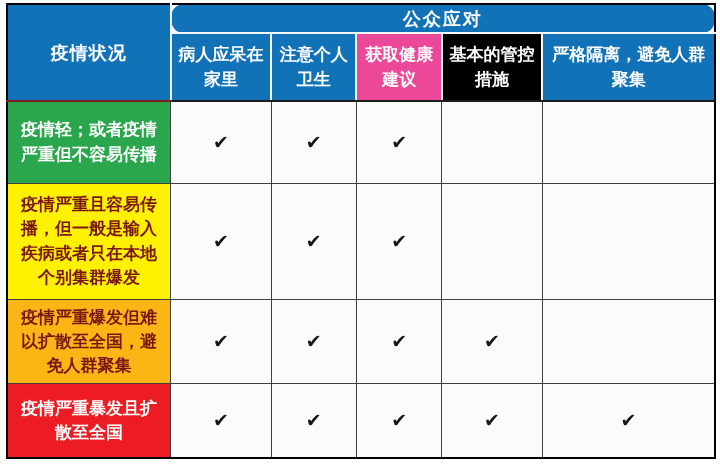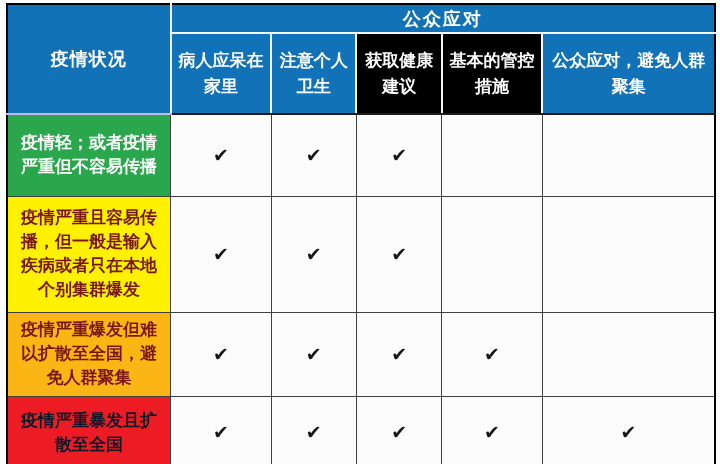--- a/index.html
+++ b/index.html
@@ -14,29 +14,29 @@
     border:2px solid #000000;
   }
   td{
     box-sizing:border-box;text-align:center;vertical-align:middle;
     font-weight:bold;overflow:hidden;
   }
   
   td.corner{
     font-size:18px;letter-spacing:1px;
     border-right:2px solid #eef4fa;
-    border-bottom:2px solid #c4b5fd;
+    border-bottom:2px solid #7f1d1d;
     text-align:center;
   }
   td.group{
     font-size:18px;letter-spacing:2px;
     border-bottom:2px solid #f4f8fb;
   }
   td.colhead{
-    font-size:17px;line-height:1.5;padding:14px 4px;
+    font-size:17px;line-height:1.5;padding:2px 4px;
     border-left:2px solid #f4f8fb;
     border-bottom:2px solid #1c1c1c;
   }
   
   td.rowhead{
     font-size:17px;line-height:1.42;padding:0 5px;
     border:1px solid #3f3f3f;
   }
   td.check{
     background:#fbfbfb;
@@ -60,29 +60,29 @@
         <col style="width:100px">
         <col style="width:85px">
       <col style="width:85px">
         <col style="width:100px">
         <col style="width:172px">
     </colgroup>
 
     <tbody>
         <tr class="h-group">
       <td class="corner" rowspan="2" style="background-color: rgb(18, 114, 184); color: rgb(255, 255, 255);">疫情状况</td>
-      <td class="group" colspan="5" style="background-color: rgb(18, 114, 184); color: rgb(255, 255, 255);">公众应对</td>
+      <td class="group" colspan="5" style="background-color: rgb(18, 114, 184); color: rgb(255, 255, 255); border-radius: 13px;">公众应对</td>
     </tr>
 
     <tr class="h-sub">
       <td class="colhead" style="background-color: rgb(18, 114, 184); color: rgb(255, 255, 255);">病人应呆在家里</td>
       <td class="colhead" style="background-color: rgb(18, 114, 184); color: rgb(255, 255, 255); margin-top: 48px;">注意个人卫生</td>
-      <td class="colhead" style="background-color: #000000; color: rgb(255, 255, 255);">获取健康建议</td>
+      <td class="colhead" style="background-color: #ec4899; color: rgb(255, 255, 255);">获取健康建议</td>
       <td class="colhead" style="background-color: #000000; color: rgb(255, 255, 255);">基本的管控措施</td>
-      <td class="colhead" style="background-color: rgb(18, 114, 184); color: rgb(255, 255, 255);">公众应对，避免人群聚集</td>
+      <td class="colhead" style="background-color: rgb(18, 114, 184); color: rgb(255, 255, 255);">严格隔离，避免人群聚集</td>
     </tr>
 
     <tr class="r1">
       <td class="rowhead" style="background-color: rgb(42, 166, 76); color: rgb(255, 255, 255);">疫情轻；或者疫情严重但不容易传播</td>
       <td class="check" style="color: rgb(22, 22, 22);">✔</td>
       <td class="check" style="color: rgb(22, 22, 22);">✔</td>
       <td class="check" style="color: rgb(22, 22, 22);">✔</td>
       <td class="check" style="color: rgb(22, 22, 22);"></td>
       <td class="check" style="color: rgb(22, 22, 22);"></td>
     </tr>
@@ -99,21 +99,21 @@
     <tr class="r3">
       <td class="rowhead" style="background-color: rgb(251, 182, 22); color: rgb(123, 23, 18);">疫情严重爆发但难以扩散至全国，避免人群聚集</td>
       <td class="check" style="color: rgb(22, 22, 22);">✔</td>
       <td class="check" style="color: rgb(22, 22, 22);">✔</td>
       <td class="check" style="color: rgb(22, 22, 22);">✔</td>
       <td class="check" style="color: rgb(22, 22, 22);">✔</td>
       <td class="check" style="color: rgb(22, 22, 22);"></td>
     </tr>
 
     <tr class="r4">
-      <td class="rowhead" style="background-color: rgb(237, 28, 36); color: #0f172a;">疫情严重暴发且扩散至全国</td>
+      <td class="rowhead" style="background-color: rgb(237, 28, 36); color: #ffffff;">疫情严重暴发且扩散至全国</td>
       <td class="check" style="color: rgb(22, 22, 22);">✔</td>
       <td class="check" style="color: rgb(22, 22, 22);">✔</td>
       <td class="check" style="color: rgb(22, 22, 22);">✔</td>
       <td class="check" style="color: rgb(22, 22, 22);">✔</td>
       <td class="check" style="color: rgb(22, 22, 22);">✔</td>
     </tr>
   </tbody>
     </table>
 </div>
 

